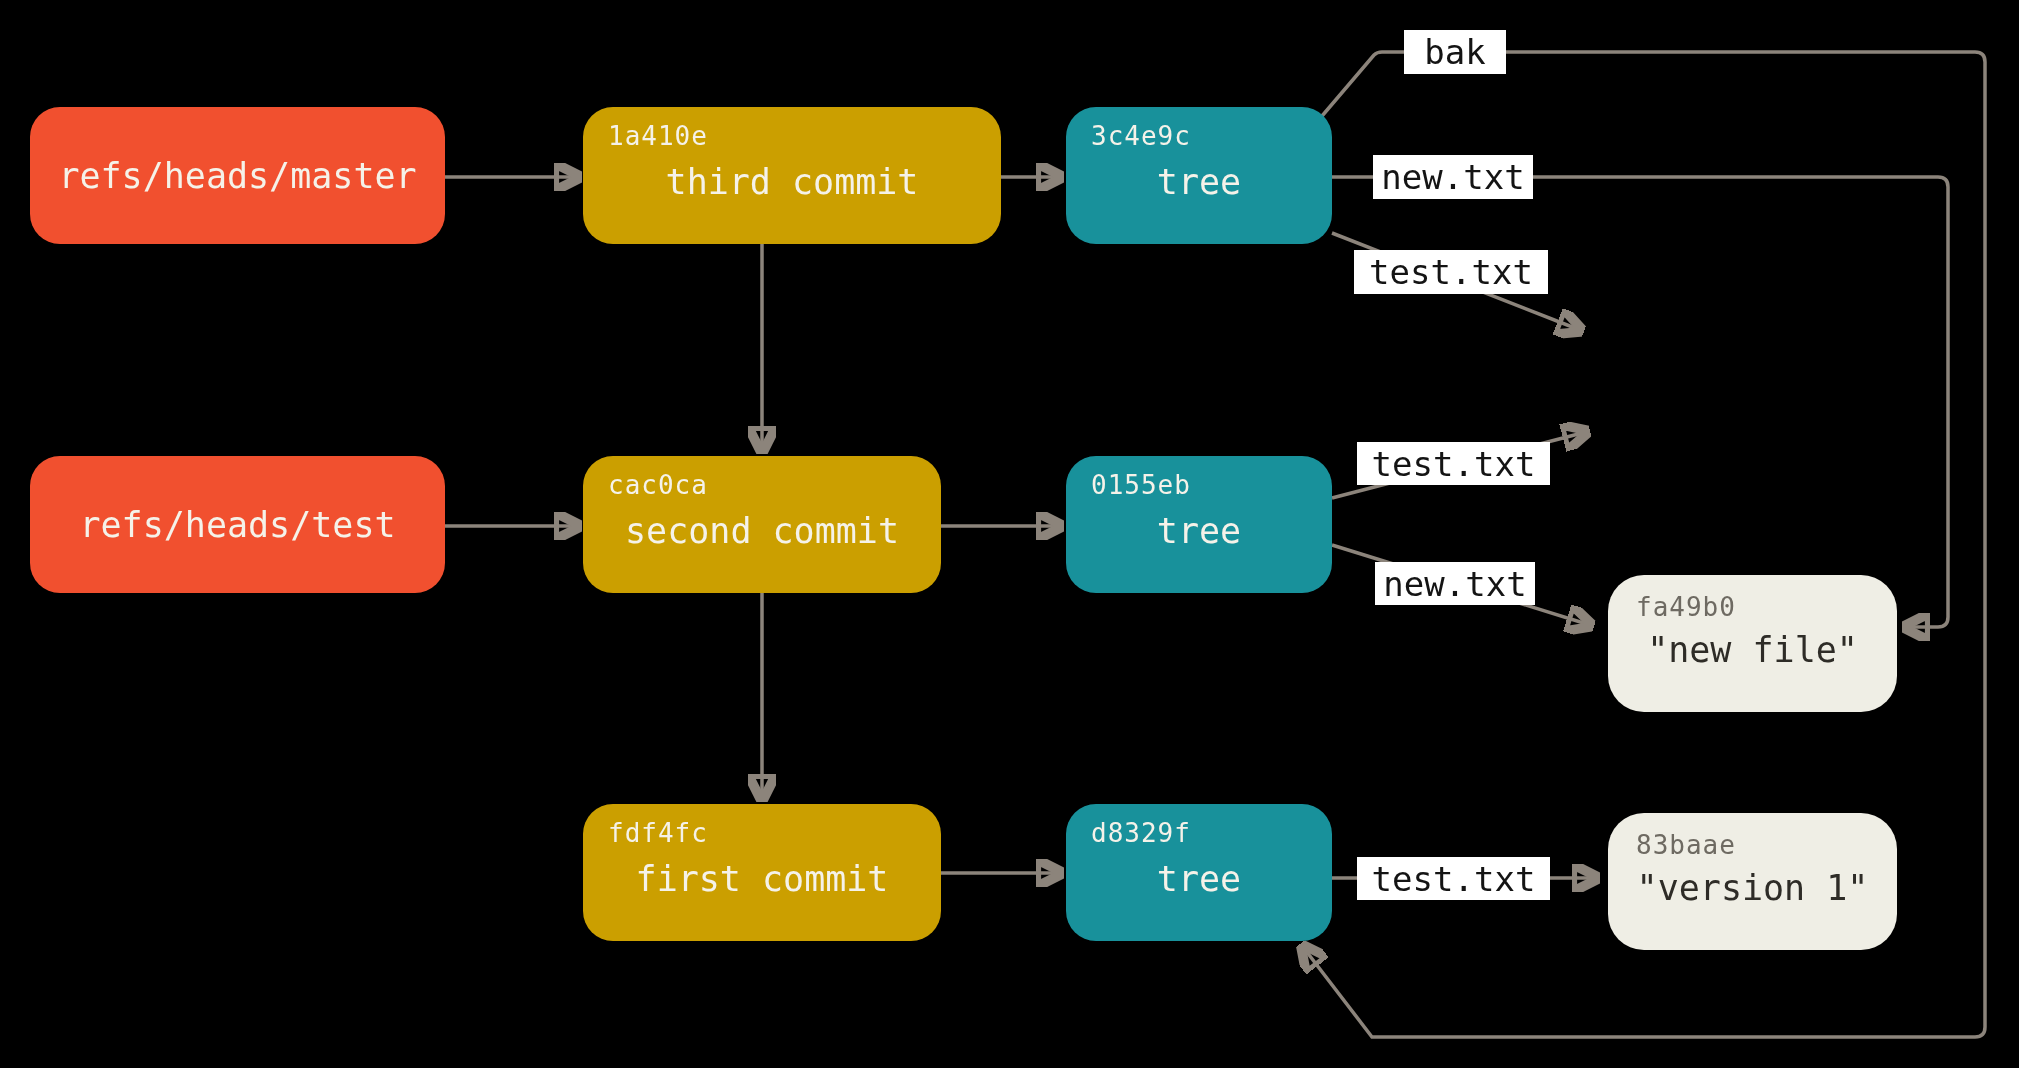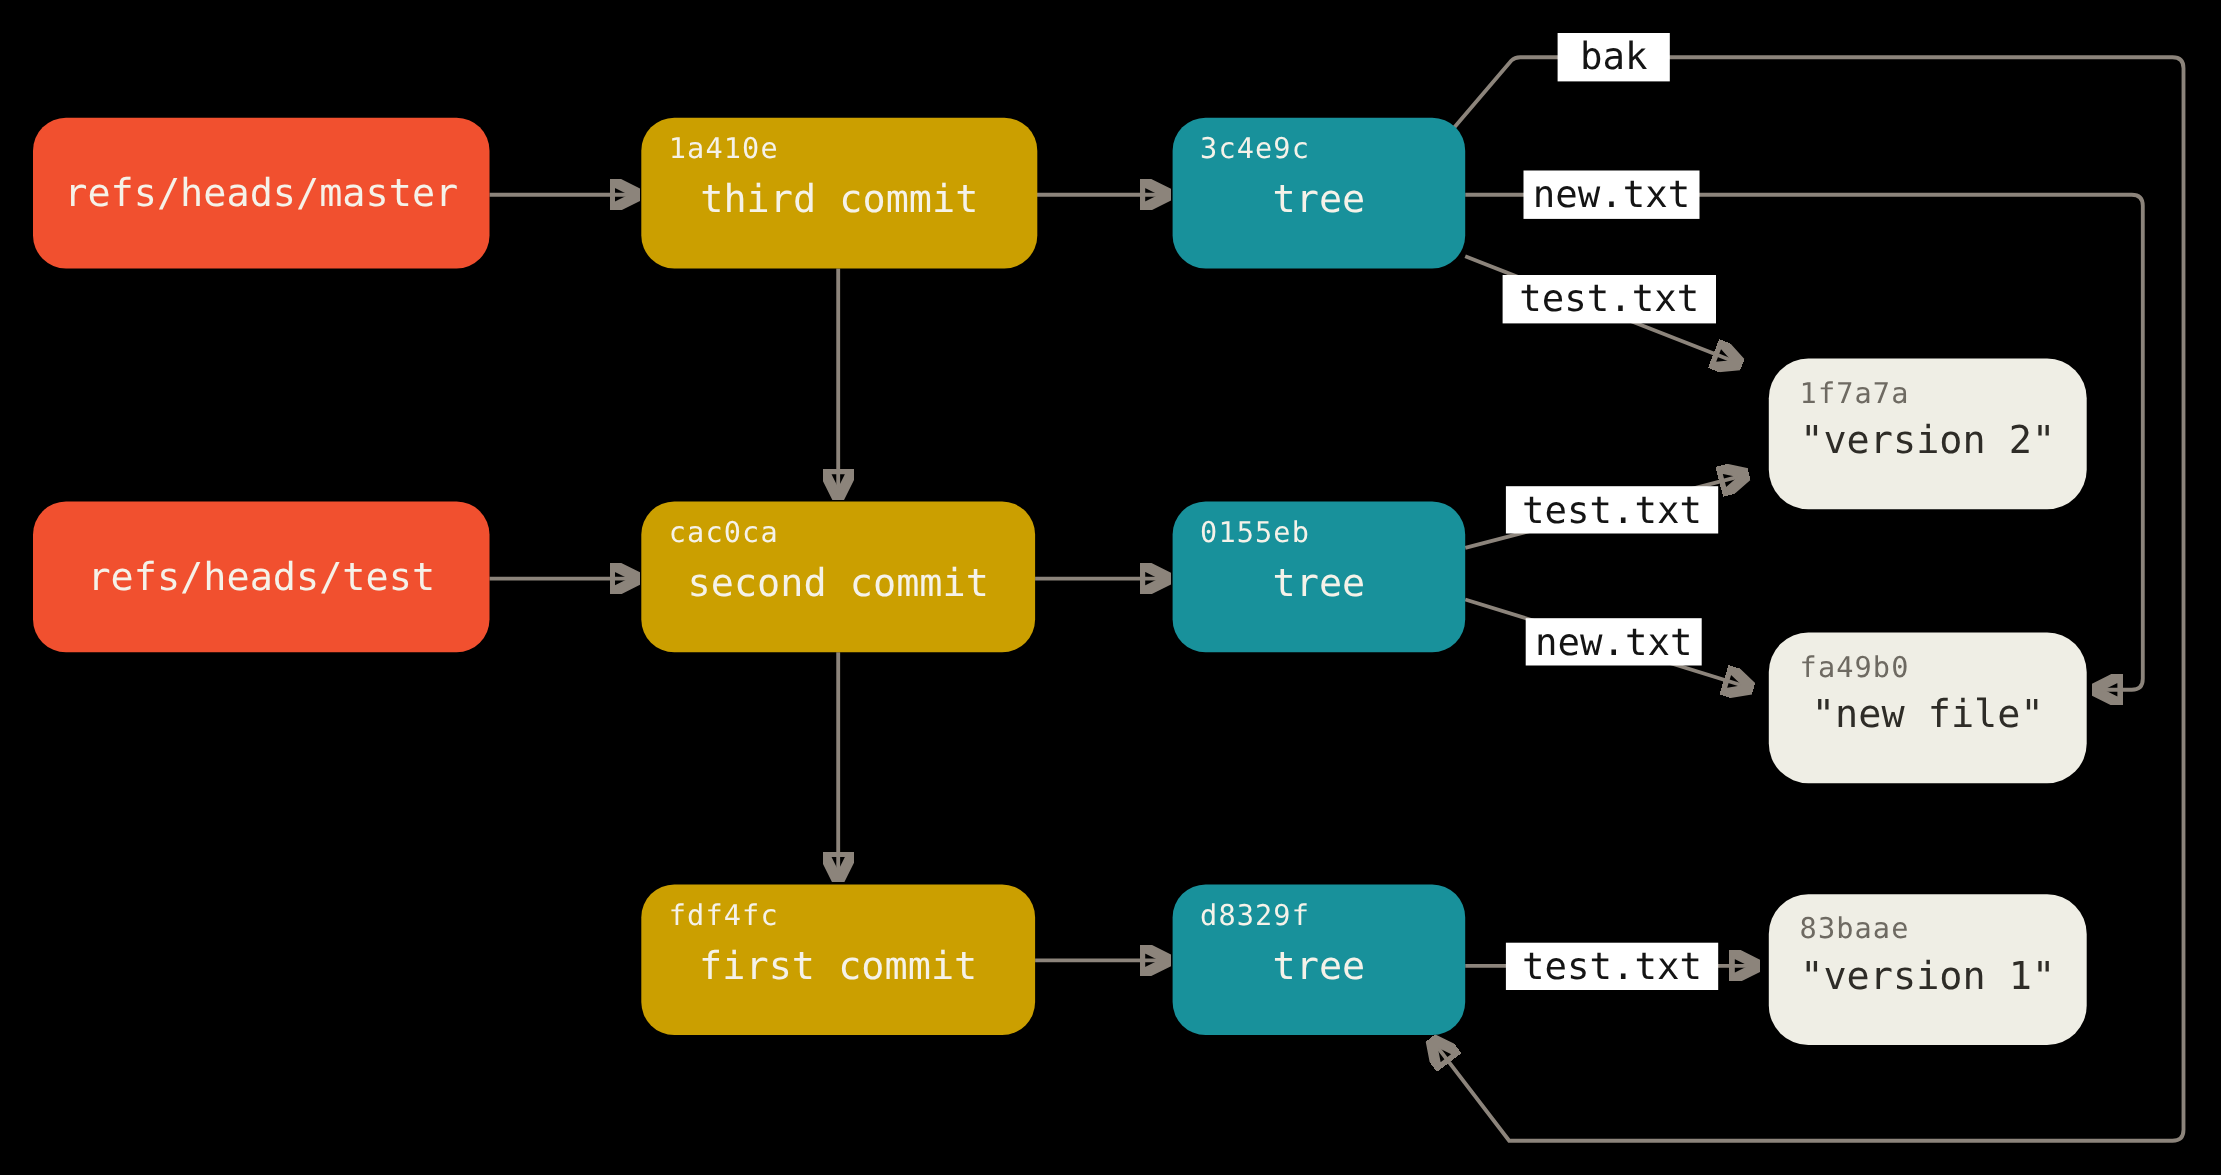--- a/index.html
+++ b/index.html
@@ -30,21 +30,21 @@
   .ref{background:var(--ref);}
   .ref .body{padding-top:0;}
   .commit{background:var(--commit);}
   .tree{background:var(--tree);}
   .blobbox{background:var(--blob);border-radius:36px;}
   .blobbox .hash{color:var(--blob_hash);top:17px;left:28px;}
   .blobbox .body{color:var(--blob_text);}
   .elabel{
     position:absolute;z-index:3;background:var(--label_bg);color:var(--label_text);
     display:flex;align-items:center;justify-content:center;
-    font-size:34px;white-space:pre;margin-left:12px;
+    font-size:34px;white-space:pre;
   }
 </style>
 </head>
 <body>
 
 <div id="stage">
 
   <svg id="edges" viewBox="0 0 2019 1068" xmlns="http://www.w3.org/2000/svg">
     <defs>
       <marker id="arr" viewBox="0 0 10 10" refX="8.5" refY="5" markerWidth="8" markerHeight="8" orient="auto-start-reverse">
@@ -67,21 +67,21 @@
     <path d="M1332,878 L1596,878" marker-end="url(#arr)"></path>
   </svg>
 
   <div class="node ref" style="left:30px;top:107px;width:415px;height:137px;padding-left:44px;">
     <div class="body">refs/heads/master</div>
   </div>
   <div class="node ref" style="left:30px;top:456px;width:415px;height:137px;">
     <div class="body">refs/heads/test</div>
   </div>
 
-  <div class="node commit" style="left:583px;top:107px;width:360px;height:137px;">
+  <div class="node commit" style="left:583px;top:107px;width:418px;height:137px;">
     <div class="hash">1a410e</div>
     <div class="body">third commit</div>
   </div>
   <div class="node commit" style="left:583px;top:456px;width:358px;height:137px;">
     <div class="hash">cac0ca</div>
     <div class="body">second commit</div>
   </div>
   <div class="node commit" style="left:583px;top:804px;width:358px;height:137px;">
     <div class="hash">fdf4fc</div>
     <div class="body">first commit</div>
@@ -93,24 +93,20 @@
   </div>
   <div class="node tree" style="left:1066px;top:456px;width:266px;height:137px;">
     <div class="hash">0155eb</div>
     <div class="body">tree</div>
   </div>
   <div class="node tree" style="left:1066px;top:804px;width:266px;height:137px;">
     <div class="hash">d8329f</div>
     <div class="body">tree</div>
   </div>
 
-  <div class="node blobbox" style="left:1608px;top:326px;width:289px;height:137px;">
-    <div class="hash">1f7a7a</div>
-    <div class="body">"version 2"</div>
-  </div>
   <div class="node blobbox" style="left:1608px;top:563px;width:289px;height:137px;margin-top:12px;">
     <div class="hash">fa49b0</div>
     <div class="body">"new file"</div>
   </div>
   <div class="node blobbox" style="left:1608px;top:813px;width:289px;height:137px;">
     <div class="hash">83baae</div>
     <div class="body">"version 1"</div>
   </div>
 
   <div class="elabel" style="left:1404px;top:30px;width:102px;height:44px;">bak</div>

